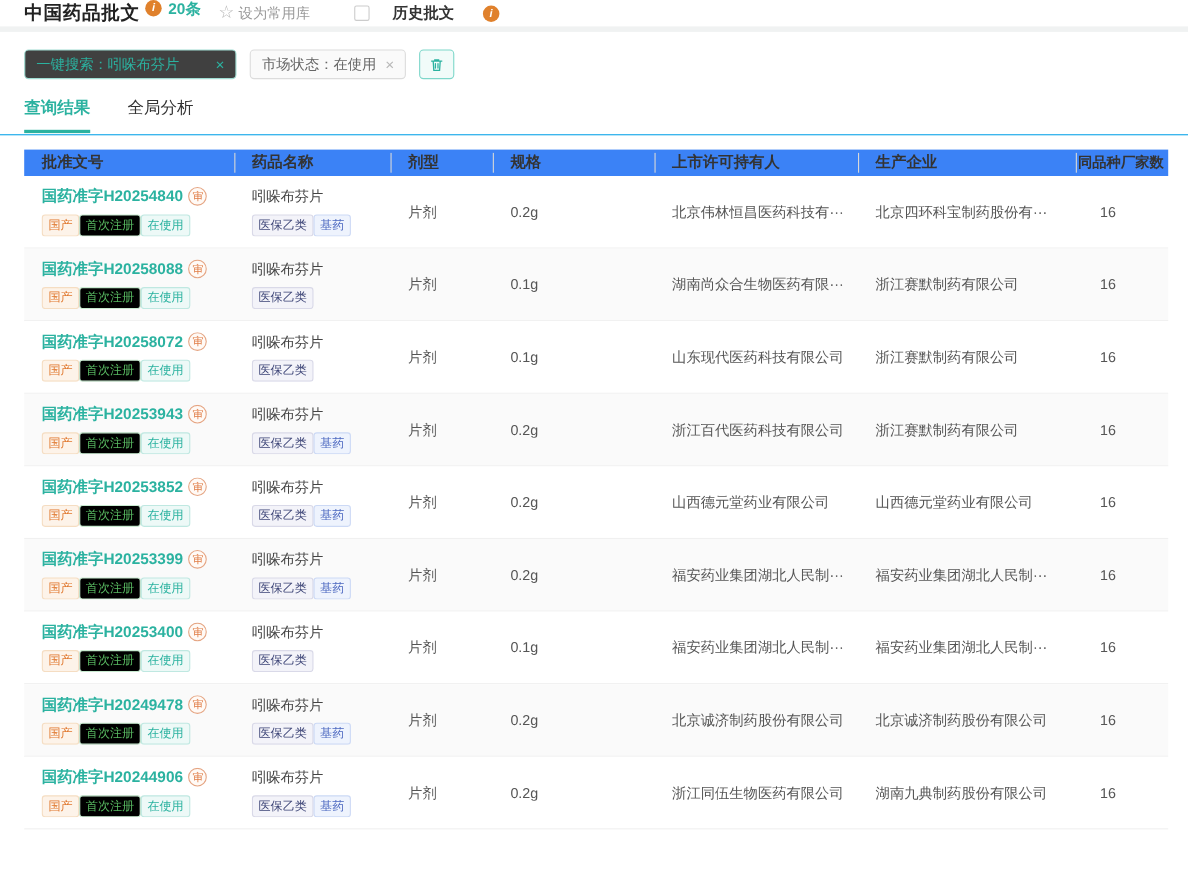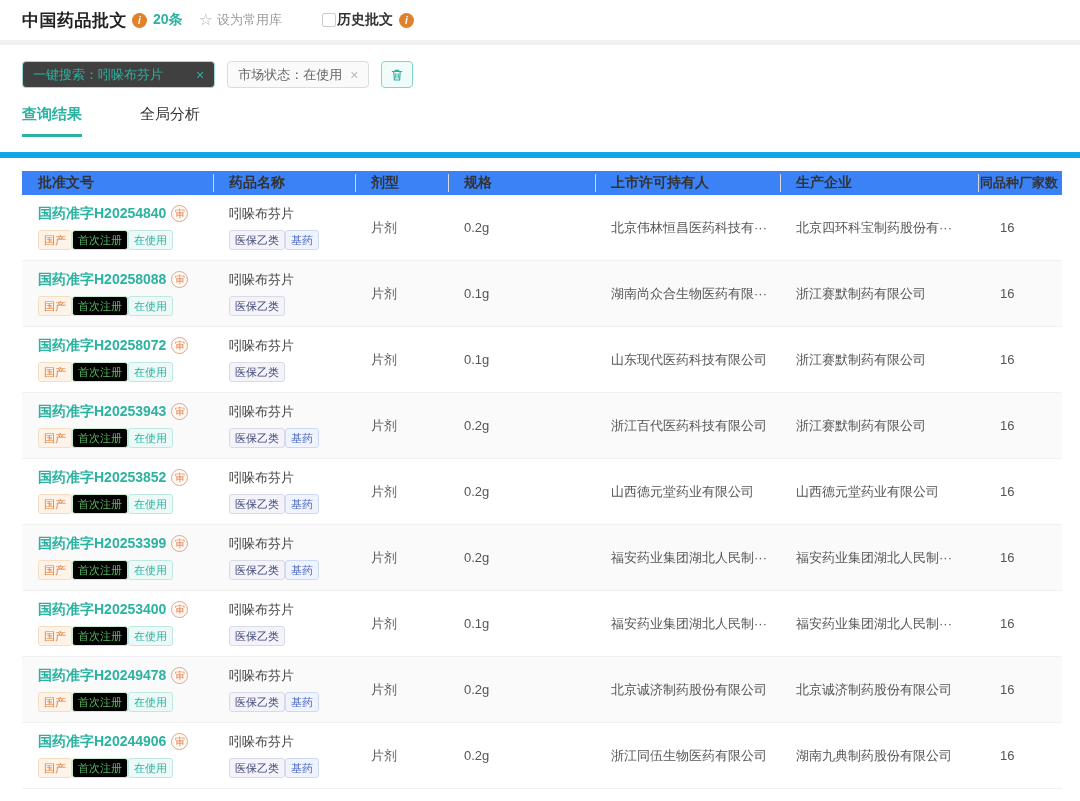--- a/index.html
+++ b/index.html
@@ -3,47 +3,47 @@
 <meta charset="utf-8">
 <style>
   * { box-sizing: border-box; }
   html,body { margin:0; padding:0; }
   body {
     width:1080px; height:801px; overflow:hidden;
     background:#fff; color:#333;
     font-family:"Liberation Sans","DejaVu Sans",sans-serif;
   }
   
-  .topbar { height:40px; display:flex; align-items:center; padding:0 20px 0 22px; background:#fff; }
+  .topbar { height:24px; display:flex; padding:0 20px 0 22px; background:#fff; }
   .page-title { font-size:17px; font-weight:700; color:#222; margin:0; letter-spacing:.5px; }
   .info-icon {
     width:15px; height:15px; border-radius:50%; background:#e0812c; color:#fff;
     font-size:10px; font-weight:700; font-style:italic;
     display:inline-flex; align-items:center; justify-content:center; margin-left:5px; flex:none;
   }
   .result-count { color:#2bb2a0; font-weight:700; font-size:14px; margin-left:6px; }
   .fav { display:flex; align-items:center; gap:4px; color:#9a9a9a; font-size:13px; margin-left:16px; cursor:pointer; }
   .star-icon { font-size:16px; color:#b5b5b5; line-height:1; }
-  .history { display:flex; align-items:center; gap:1px; margin-left:40px; font-size:14px; font-weight:700; color:#333; cursor:pointer; }
+  .history { display:flex; align-items:center; gap:21px; margin-left:40px; font-size:14px; font-weight:700; color:#333; cursor:pointer; }
   .checkbox { width:14px; height:14px; border:1px solid #ccc; border-radius:2px; background:#fff; flex:none; }
   .divider-band { height:5px; background:#f0f2f2; }
 
   
   .filters { display:flex; align-items:center; gap:12px; padding:16px 0 0 22px; }
   .tag { display:inline-flex; align-items:center; gap:8px; height:27px; padding:0 10px; border-radius:4px; font-size:13px; cursor:default; }
   .tag-teal { border:1px solid #9fdcd2; background:#404040; color:#2bb2a0;gap:33px; }
   .tag-teal .x-icon { color:#2bb2a0; }
   .tag-gray { border:1px solid #dcdcdc; background:#fafafa; color:#666; }
   .tag-gray .x-icon { color:#b9b9b9; }
   .x-icon { font-size:14px; cursor:pointer; line-height:1; }
   .trash-btn { width:32px; height:27px; border:1px solid #7ed7ca; background:#f1fbf9; border-radius:4px;
     display:inline-flex; align-items:center; justify-content:center; cursor:pointer; padding:0; }
 
   
-  .tabs { display:flex; gap:58px; padding:9px 0 16px 22px; border-bottom:6px solid #0ea5e9; margin-top:8px; }
+  .tabs { display:flex; gap:34px; padding:9px 0 2px 22px; border-bottom:1px solid #0ea5e9; margin-top:8px; }
   .tab { font-size:15px; color:#333; padding-bottom:12px; cursor:pointer; }
   .tab.active { color:#2bb2a0; font-weight:700; border-bottom:3px solid #2bb2a0; padding-bottom:9px; margin-bottom:-1px; }
 
   .subtabs { display:flex; gap:46px; padding:15px 0 0 22px; align-items:center; }
   .subtab { font-size:14px; color:#333; cursor:pointer; }
   .subtab.active { color:#2bb2a0; font-weight:700; }
 
   
   .table { margin:13px 18px 0 22px; }
   .thead, .row { display:grid; grid-template-columns:191px 142px 93px 147px 185px 198px 84px; }

